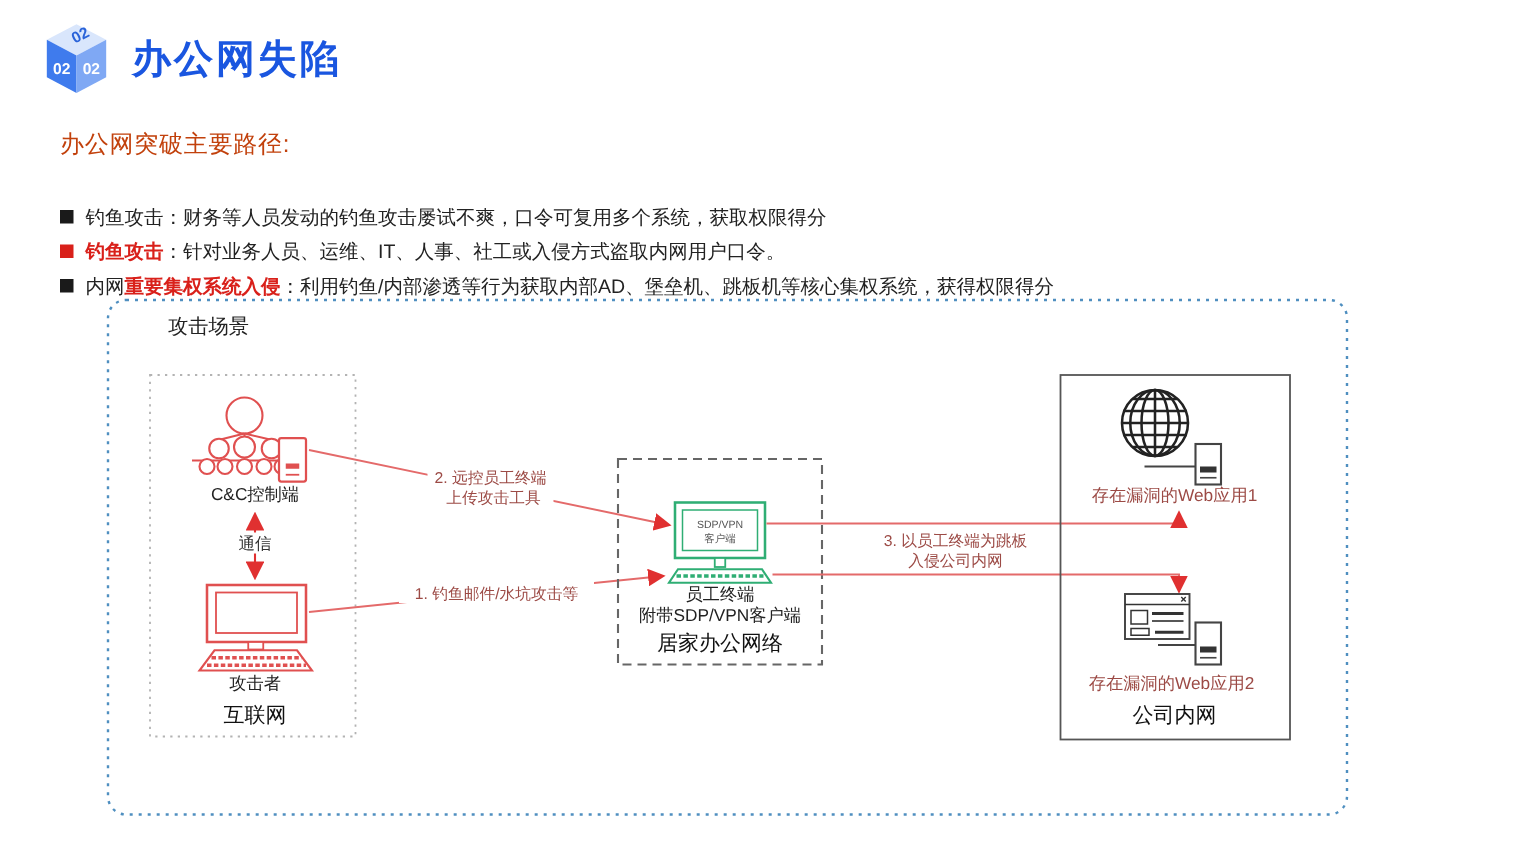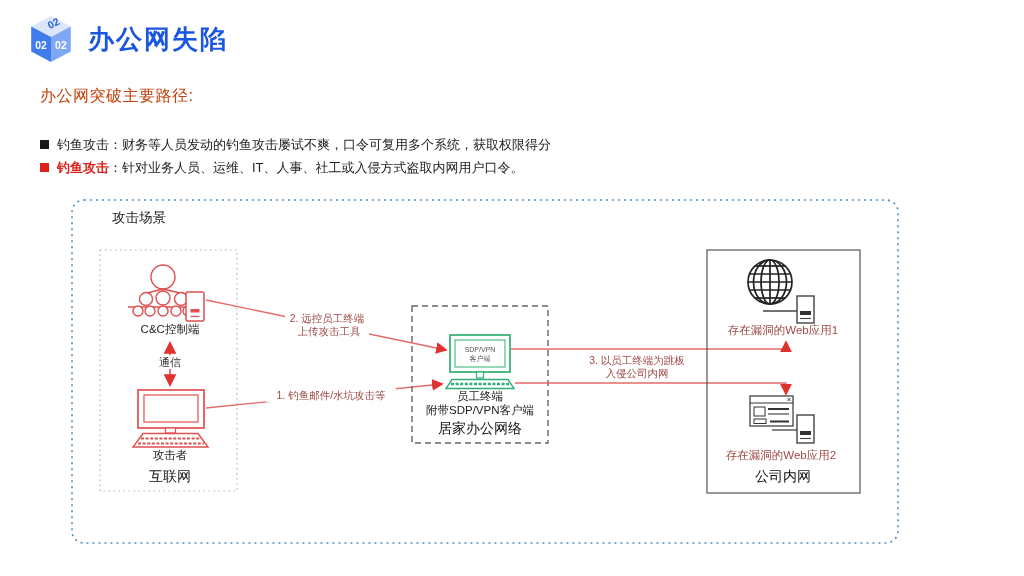--- a/index.html
+++ b/index.html
@@ -55,20 +55,21 @@
       <text x="31.5" y="34" font-size="10" font-weight="bold" fill="#ffffff" text-anchor="middle">02</text>
     </svg>
     <span class="hdr-title">办公网失陷</span>
   </div>
 
   <div class="intro">
     <h2>办公网突破主要路径:</h2>
     <ul>
       <li><span class="sq"></span><span>钓鱼攻击</span><span class="red-term"></span><span>：财务等人员发动的钓鱼攻击屡试不爽，口令可复用多个系统，获取权限得分</span></li>
       <li><span class="sq sq-red"></span><span></span><span class="red-term">钓鱼攻击</span><span>：针对业务人员、运维、IT、人事、社工或入侵方式盗取内网用户口令。</span></li>
+      <li><span class="sq"></span><span>内网</span><span class="red-term">重要集权系统入侵</span><span>：利用钓鱼/内部渗透等行为获取内部AD、堡垒机、跳板机等核心集权系统，获得权限得分</span></li>
     </ul>
   </div>
 
   <svg class="diagram" width="1024" height="576" viewBox="0 0 1024 576">
     <defs>
       <marker id="arr" viewBox="0 0 10 10" refX="8.5" refY="5" markerWidth="9" markerHeight="9" orient="auto-start-reverse">
         <path d="M0,0 L10,5 L0,10 z" class="arrhead"></path>
       </marker>
     </defs>
 

